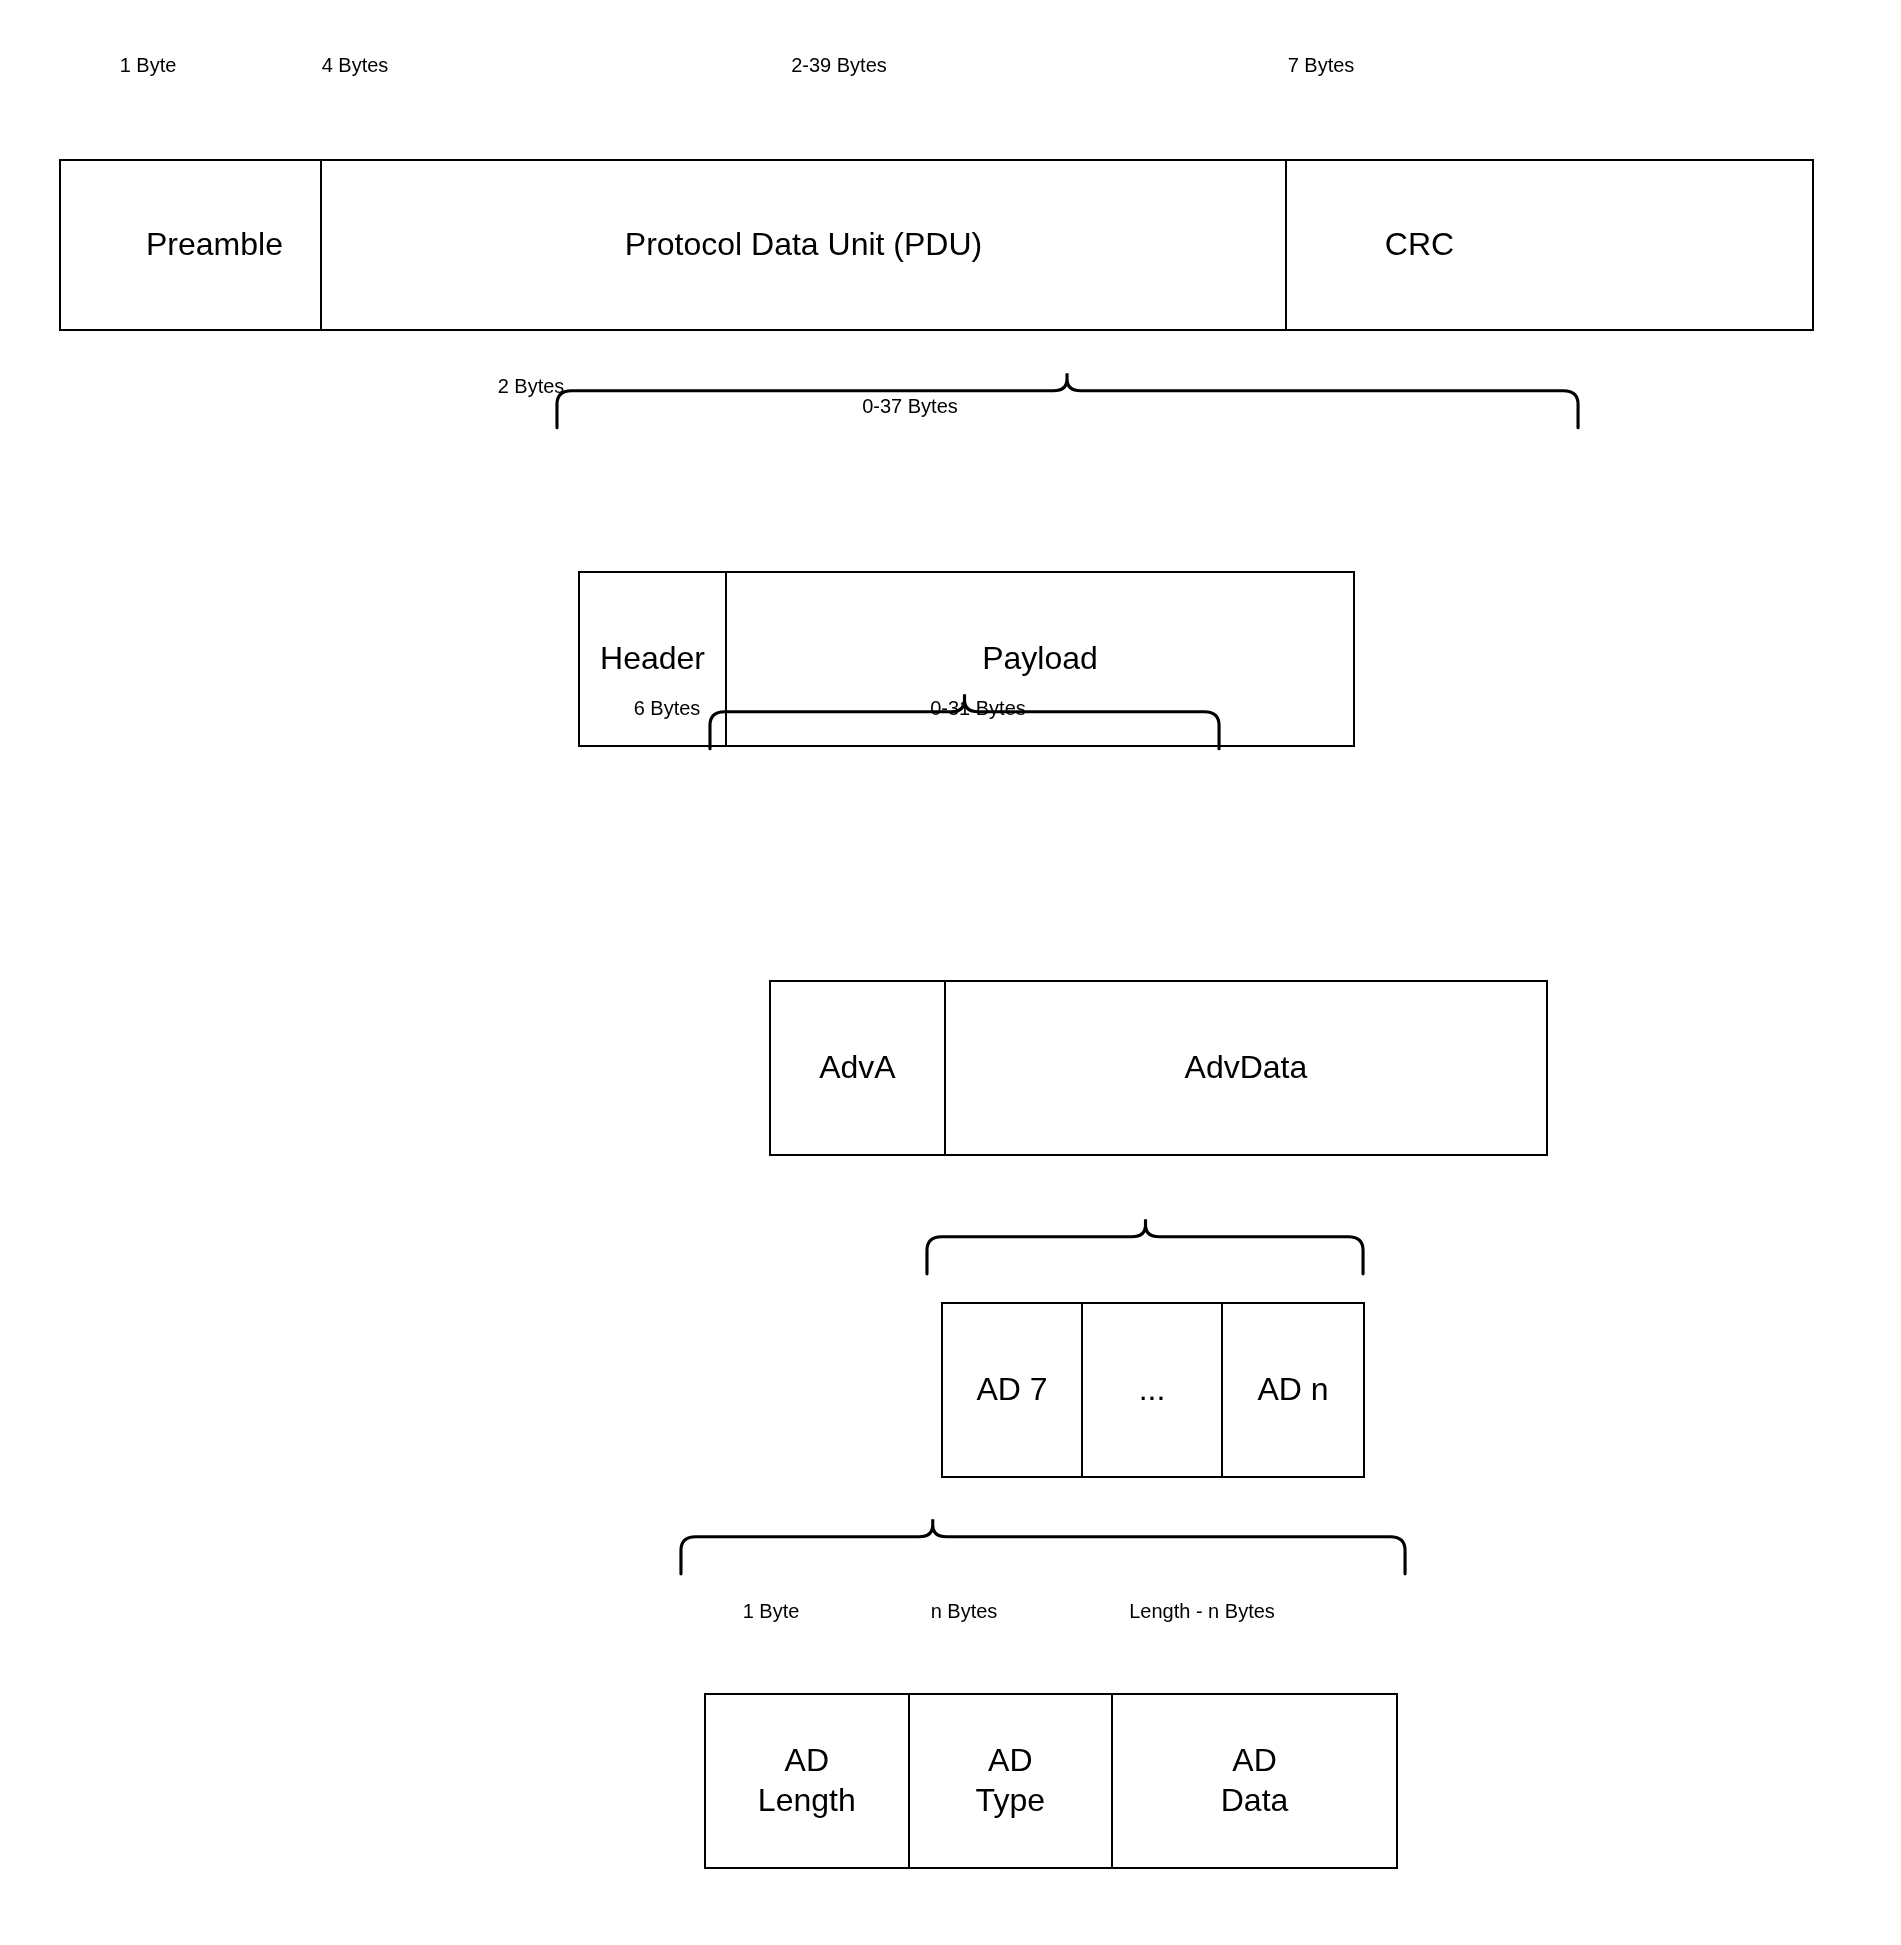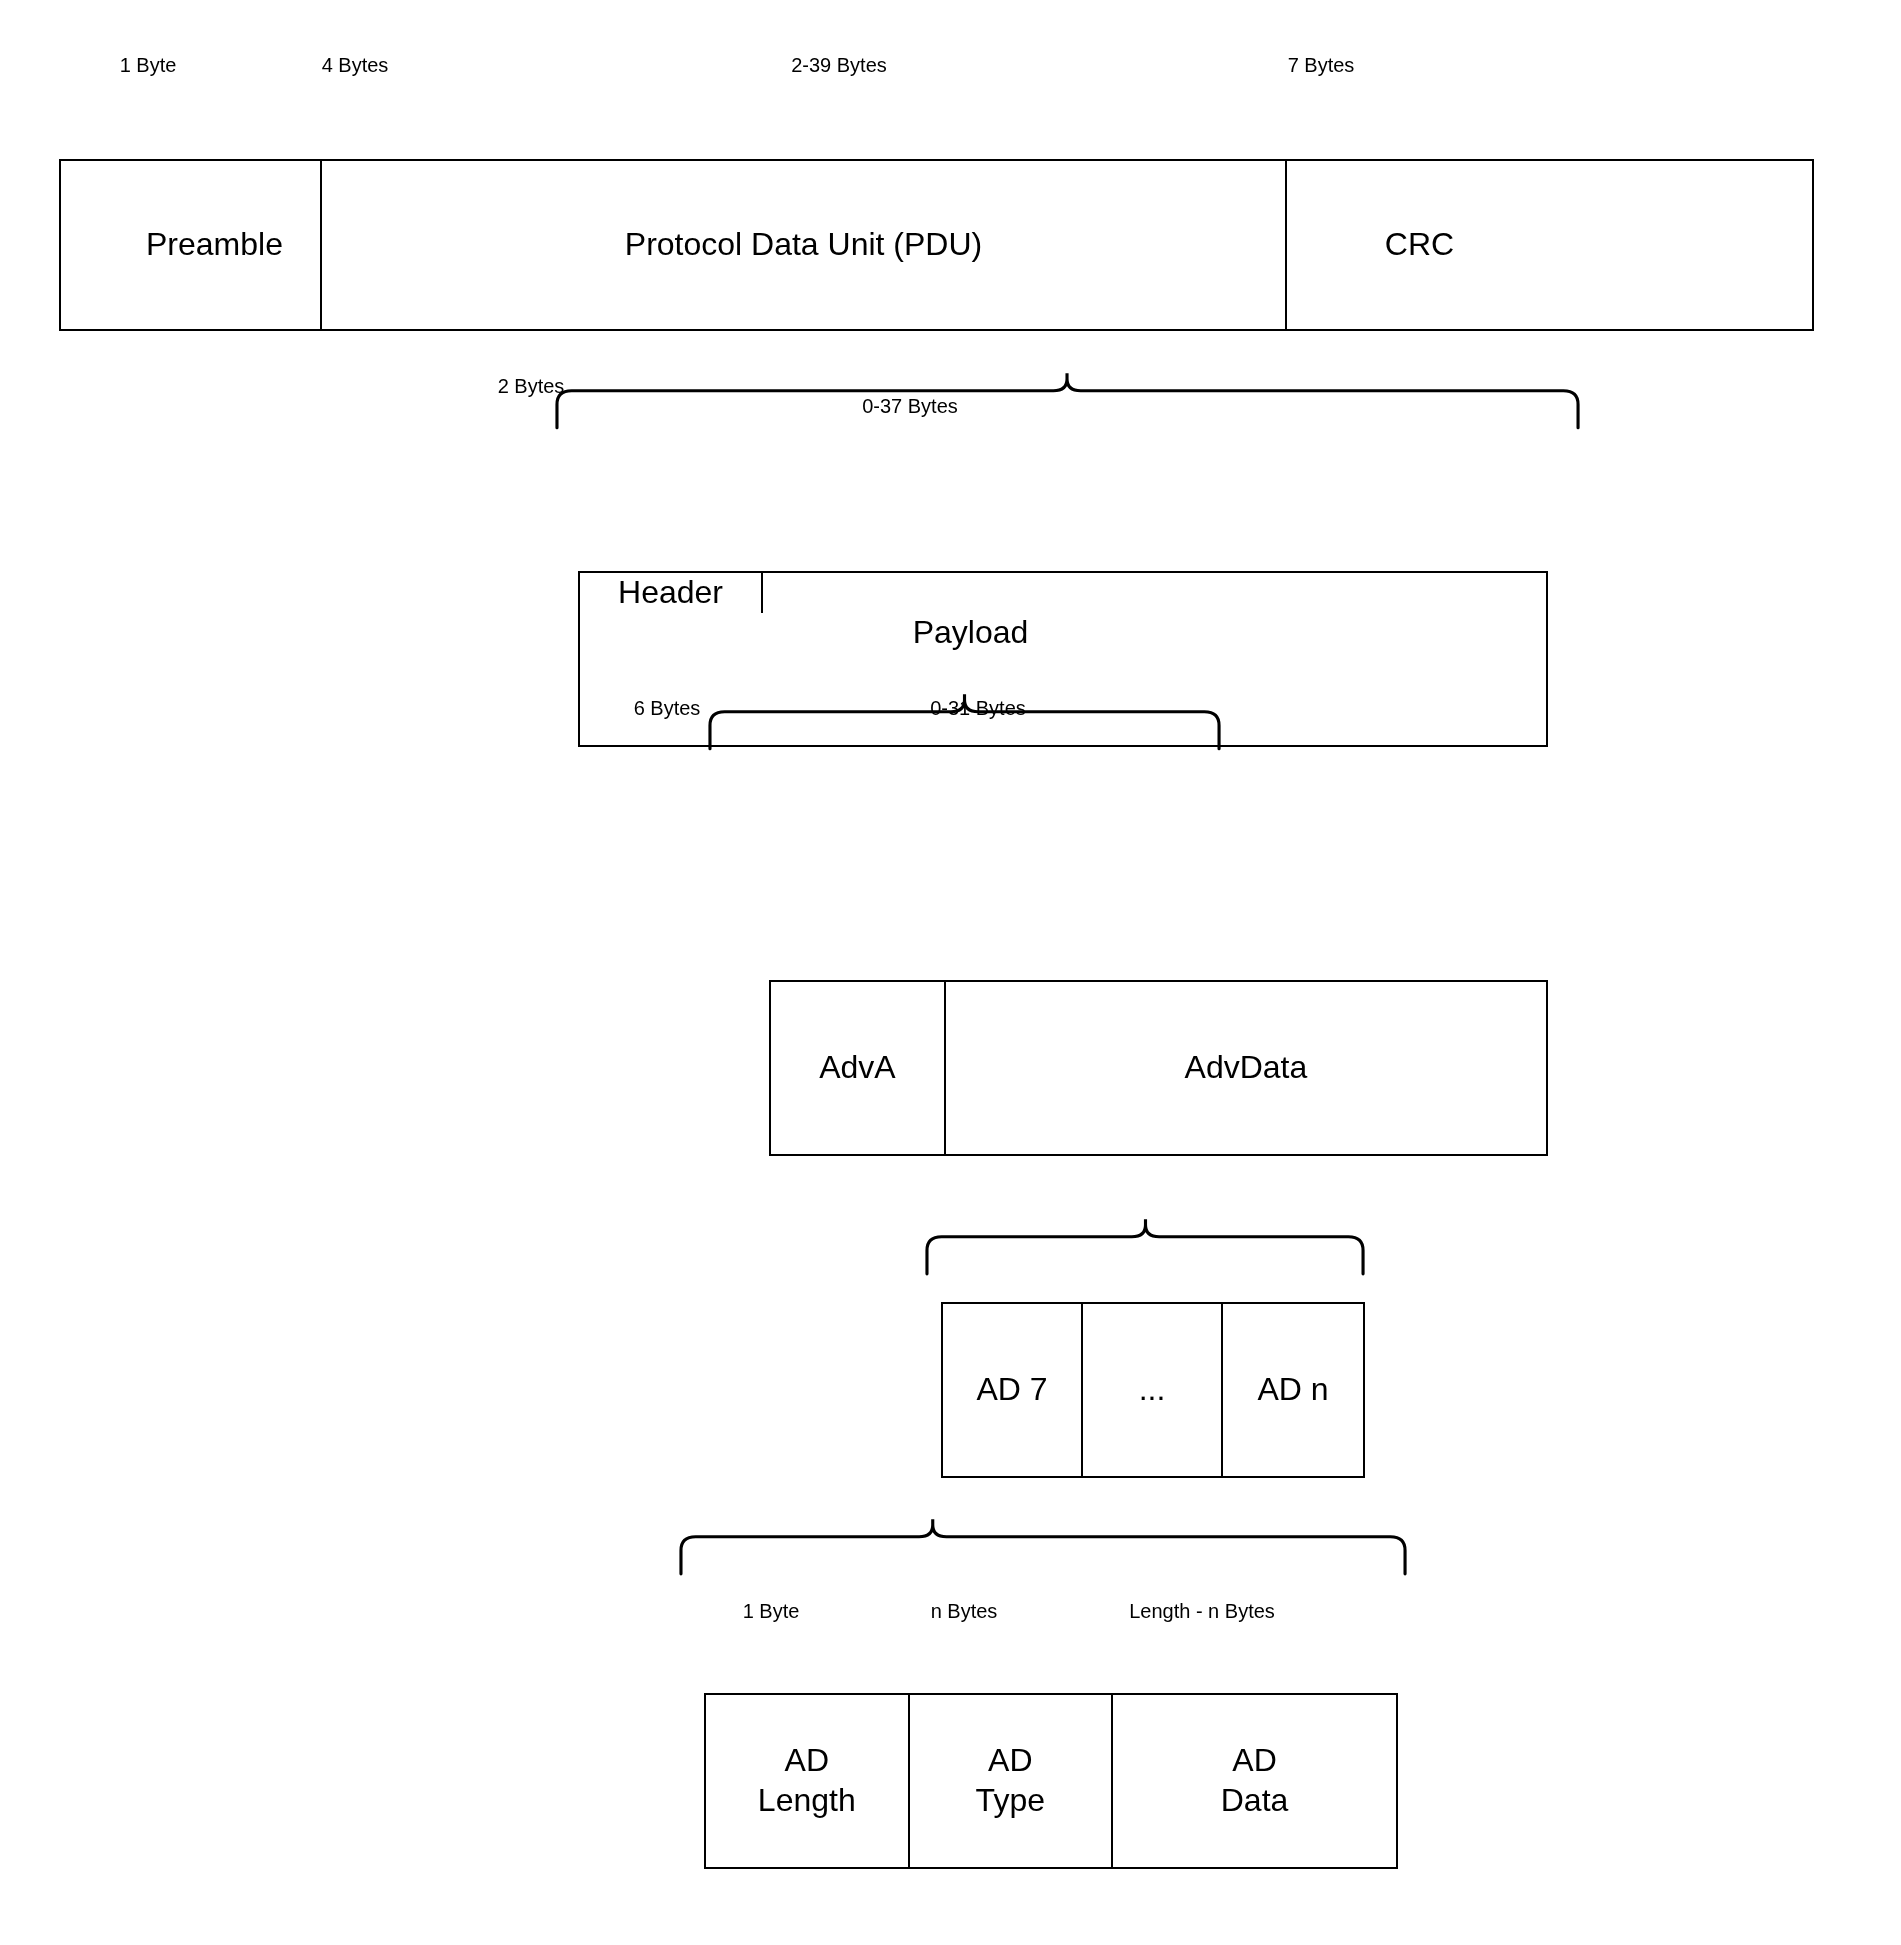--- a/index.html
+++ b/index.html
@@ -77,21 +77,21 @@
   <div class="brace" style="left:556px; top:371px; width:1024px; height:59px;">
     <svg width="1024" height="59" viewBox="0 0 1050 60" fill="none" stroke="#000000" stroke-width="3.2" stroke-linecap="round">
       <path d="M 1 58 L 1 34 Q 1 20 16 20 L 510 20 Q 524 20 524 8 L 524 2
                L 524 8 Q 524 20 538 20 L 1033 20 Q 1048 20 1048 34 L 1048 58"></path>
     </svg>
   </div>
 
   <div class="lbl" style="left:531px; top:376px;">2 Bytes</div>
   <div class="lbl" style="left:910px; top:396px;">0-37 Bytes</div>
 
-  <div class="row" style="left:578px; top:571px; width:970px; height:176px;flex-direction:column;">
+  <div class="row" style="left:578px; top:571px; width:777px; height:176px;">
     <div class="cell" style="width:183px;">Header</div>
     <div class="cell" style="width:781px;">Payload</div>
   </div>
 
   <div class="brace" style="left:709px; top:692px; width:512px; height:59px;">
     <svg width="512" height="59" viewBox="0 0 525 60" fill="none" stroke="#000000" stroke-width="3.2" stroke-linecap="round">
       <path d="M 1 58 L 1 34 Q 1 20 16 20 L 248 20 Q 262 20 262 8 L 262 2
                L 262 8 Q 262 20 276 20 L 508 20 Q 523 20 523 34 L 523 58"></path>
     </svg>
   </div>

